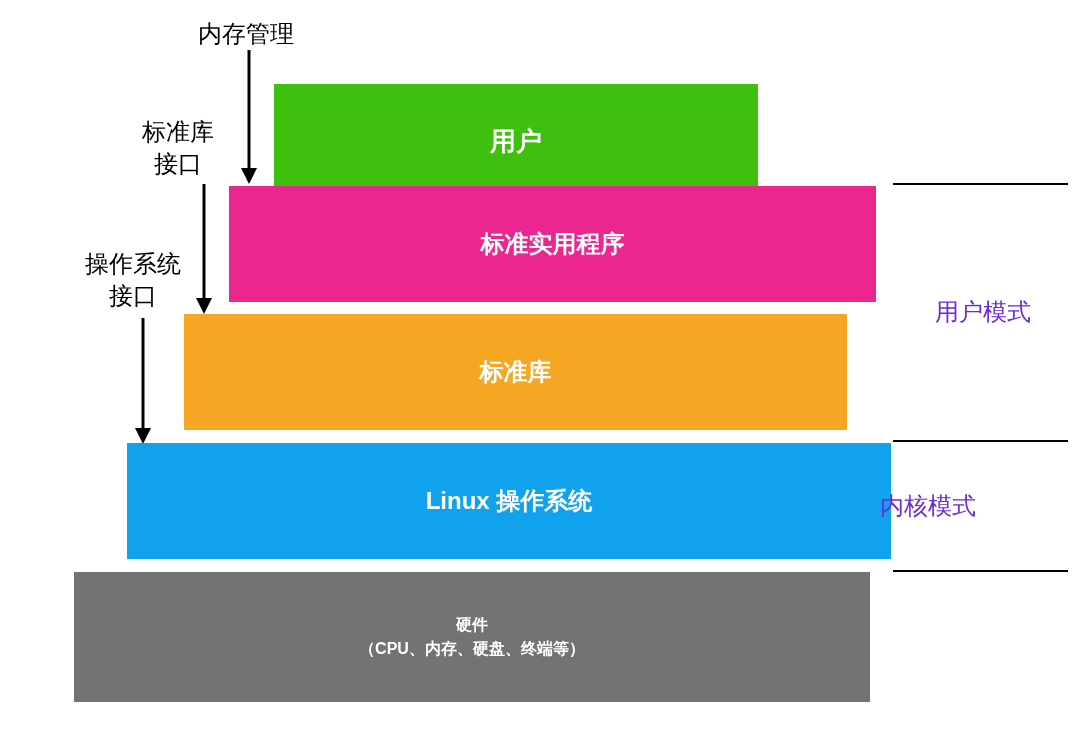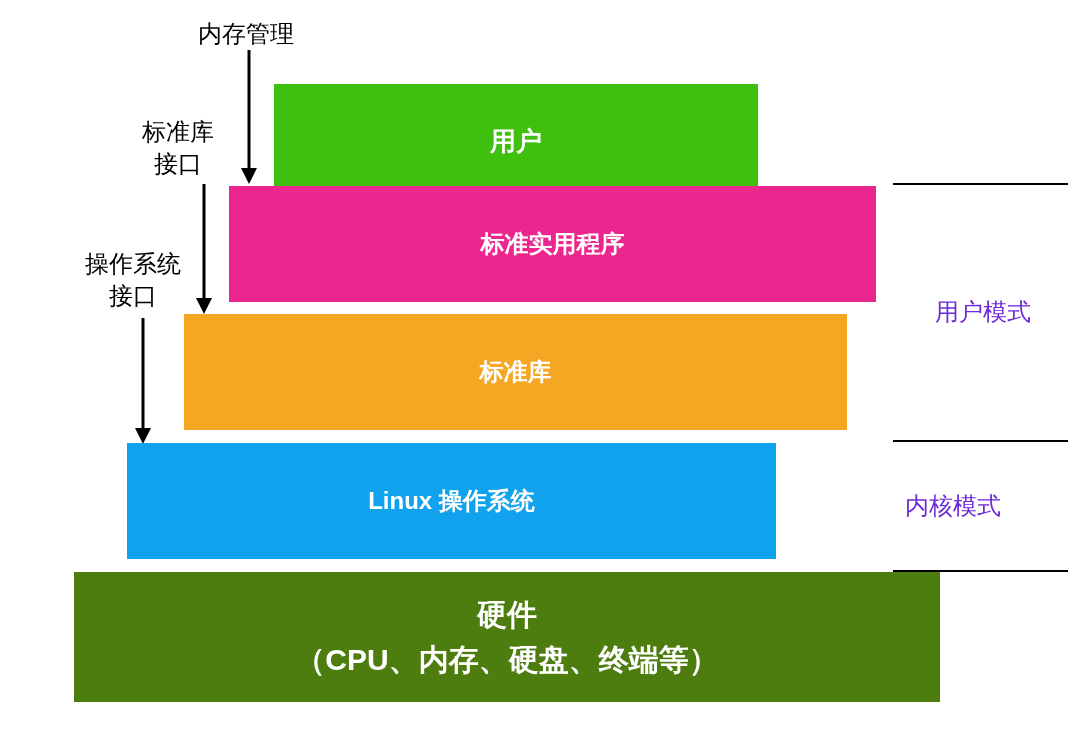--- a/index.html
+++ b/index.html
@@ -37,28 +37,28 @@
     left: 229px; top: 186px; width: 647px; height: 116px;
     background: #ec268f;
     font-size: 24px;
   }
   .layer-stdlib {
     left: 184px; top: 314px; width: 663px; height: 116px;
     background: #f5a623;
     font-size: 24px;
   }
   .layer-os {
-    left: 127px; top: 443px; width: 649px; height: 116px;
+    left: 127px; top: 443px; width: 764px; height: 116px;
     background: #10a2ec;
     font-size: 24px;
   }
   .layer-hw {
-    left: 74px; top: 572px; width: 866px; height: 130px;
-    background: #4d7c0f;
-    font-size: 30px;
+    left: 74px; top: 572px; width: 796px; height: 130px;
+    background: #737373;
+    font-size: 16px;
   }
   .layer .title { }
   .layer .sub { }
   .ann {
     position: absolute;
     color: #000;
     font-size: 24px;
     font-weight: 400;
     text-align: center;
     line-height: 1.35;
@@ -124,15 +124,15 @@
   <div class="layer layer-hw">
     <div class="title">硬件</div>
     <div class="sub">（CPU、内存、硬盘、终端等）</div>
   </div>
 
   <div class="mode-line" style="top:183px;"></div>
   <div class="mode-line" style="top:440px;"></div>
   <div class="mode-line" style="top:570px;"></div>
 
   <div class="mode-label" style="left:935px; top:296px;">用户模式</div>
-  <div class="mode-label" style="left:905px; top:490px;">内核模式</div>
+  <div class="mode-label" style="left:880px; top:490px;">内核模式</div>
 
 </div>
 
 </body></html>

